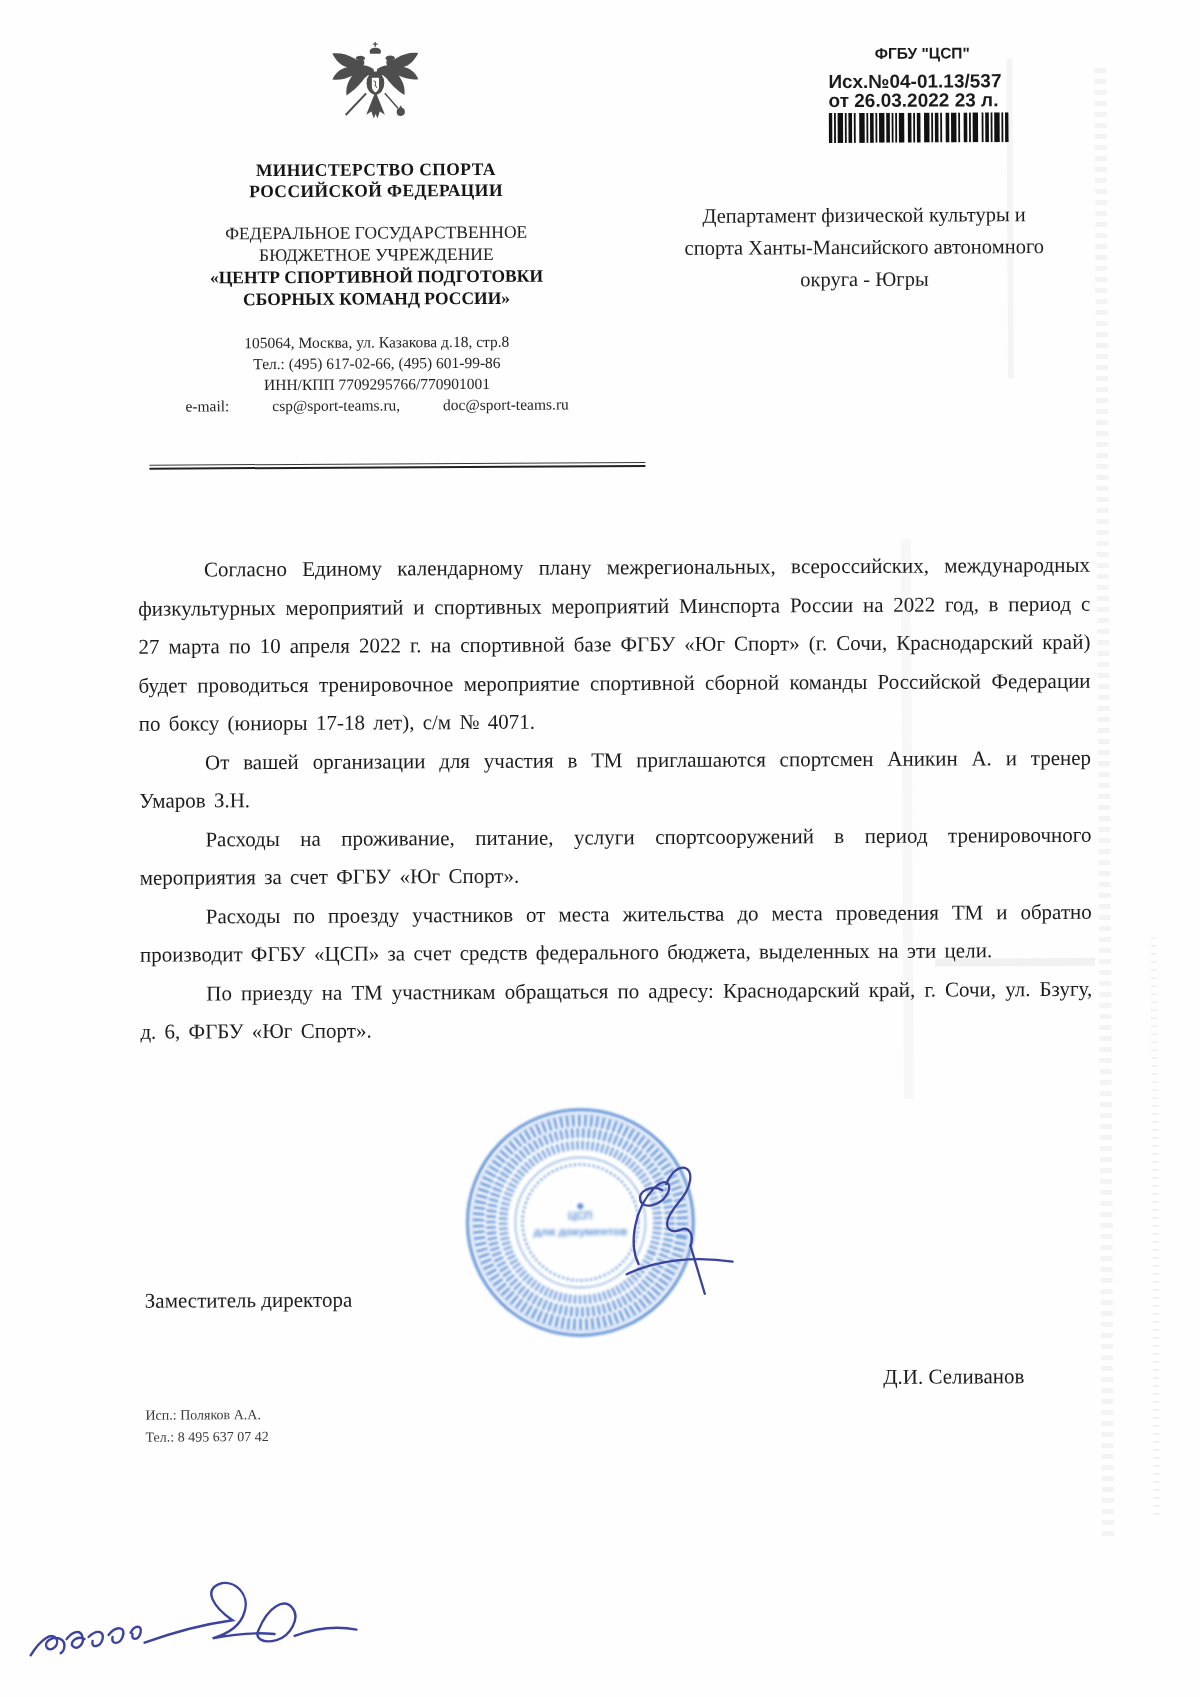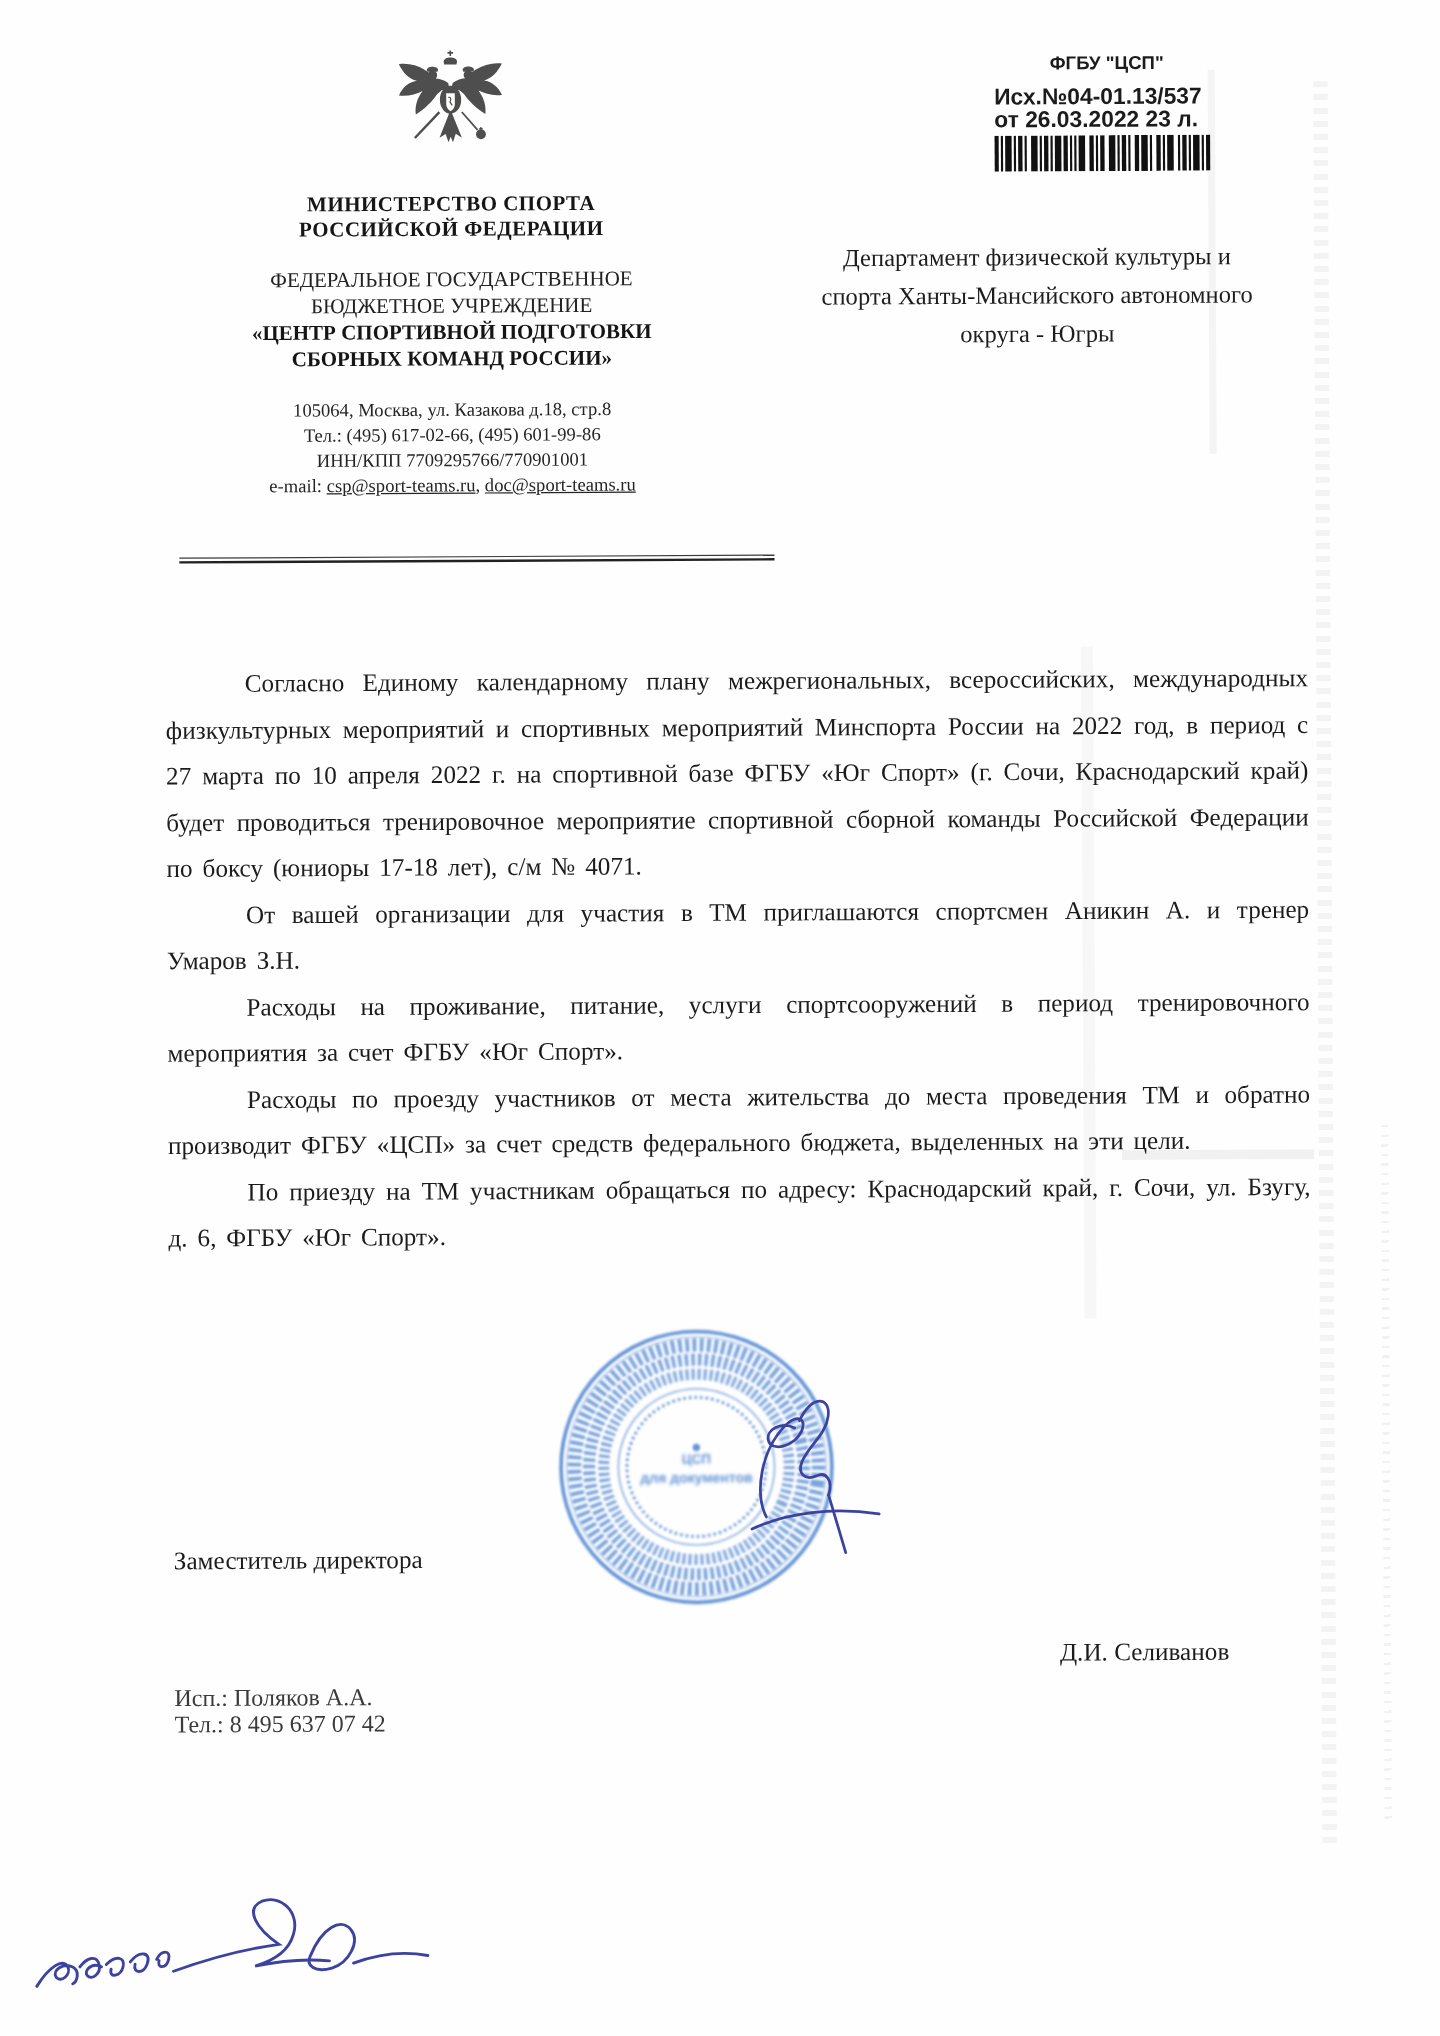--- a/index.html
+++ b/index.html
@@ -7,21 +7,21 @@
         font-family:"Liberation Serif", serif;color:#1e1e1e;}
   .tilt{position:absolute;inset:0;transform:rotate(-0.3deg);transform-origin:55% 0;}
 
   
   .letterhead{position:absolute;left:140px;top:34px;width:470px;text-align:center;}
   .emblem{display:block;margin:0 auto 12px auto;}
   .ministry{font-weight:bold;font-size:17.5px;line-height:21px;letter-spacing:.4px;color:#161616;}
   .orgtype{margin-top:20px;font-size:17.5px;line-height:22px;color:#222;}
   .orgname{font-weight:bold;font-size:17.5px;line-height:22px;color:#151515;}
   .addr{margin-top:22px;font-size:15.5px;line-height:21px;color:#242424;}
-  .uline{text-decoration:underline;}
+  .uline{margin-left:39px;}
 
   
   .rule{position:absolute;left:147px;top:462px;width:496px;height:6px;}
   .rule .r1{height:1px;background:#3a3a3a;}
   .rule .r2{margin-top:2px;height:2px;background:#222;}
 
   
   .regstamp{position:absolute;left:828px;top:46px;width:188px;
             font-family:"Liberation Sans", sans-serif;color:#1b1b1b;}
   .regstamp .org{text-align:center;font-size:15.5px;font-weight:600;margin-bottom:9px;}
@@ -37,21 +37,21 @@
              font-size:21px;line-height:38.5px;text-align:justify;color:#1c1c1c;}
   .body-text p{margin:0;text-indent:66px;word-spacing:3px;}
 
   
   .sig-position{position:absolute;left:138px;top:1286px;font-size:21px;color:#1c1c1c;}
   .sig-name{position:absolute;left:876px;top:1366px;font-size:21px;color:#1c1c1c;}
   .seal{position:absolute;left:452px;top:1100px;}
   .sig-small{position:absolute;left:598px;top:1146px;}
 
   
-  .footer{position:absolute;left:138px;top:1402px;font-size:20px;line-height:22px;color:#3a3a3a;}
+  .footer{position:absolute;left:138px;top:1402px;font-size:14px;line-height:22px;color:#3a3a3a;}
 
   .sig-corner{position:absolute;left:12px;top:1540px;}
 
   
   .streak{position:absolute;pointer-events:none;}
   .s1{left:898px;top:540px;width:10px;height:560px;background:rgba(90,90,90,.045);}
   .s2{left:1006px;top:60px;width:6px;height:320px;background:rgba(0,0,0,.04);}
   .s3{left:1094px;top:70px;width:12px;height:1470px;
       background:repeating-linear-gradient(to bottom, rgba(70,70,70,.06) 0 5px, rgba(0,0,0,0) 5px 11px);}
   .s4{left:1146px;top:940px;width:6px;height:580px;

